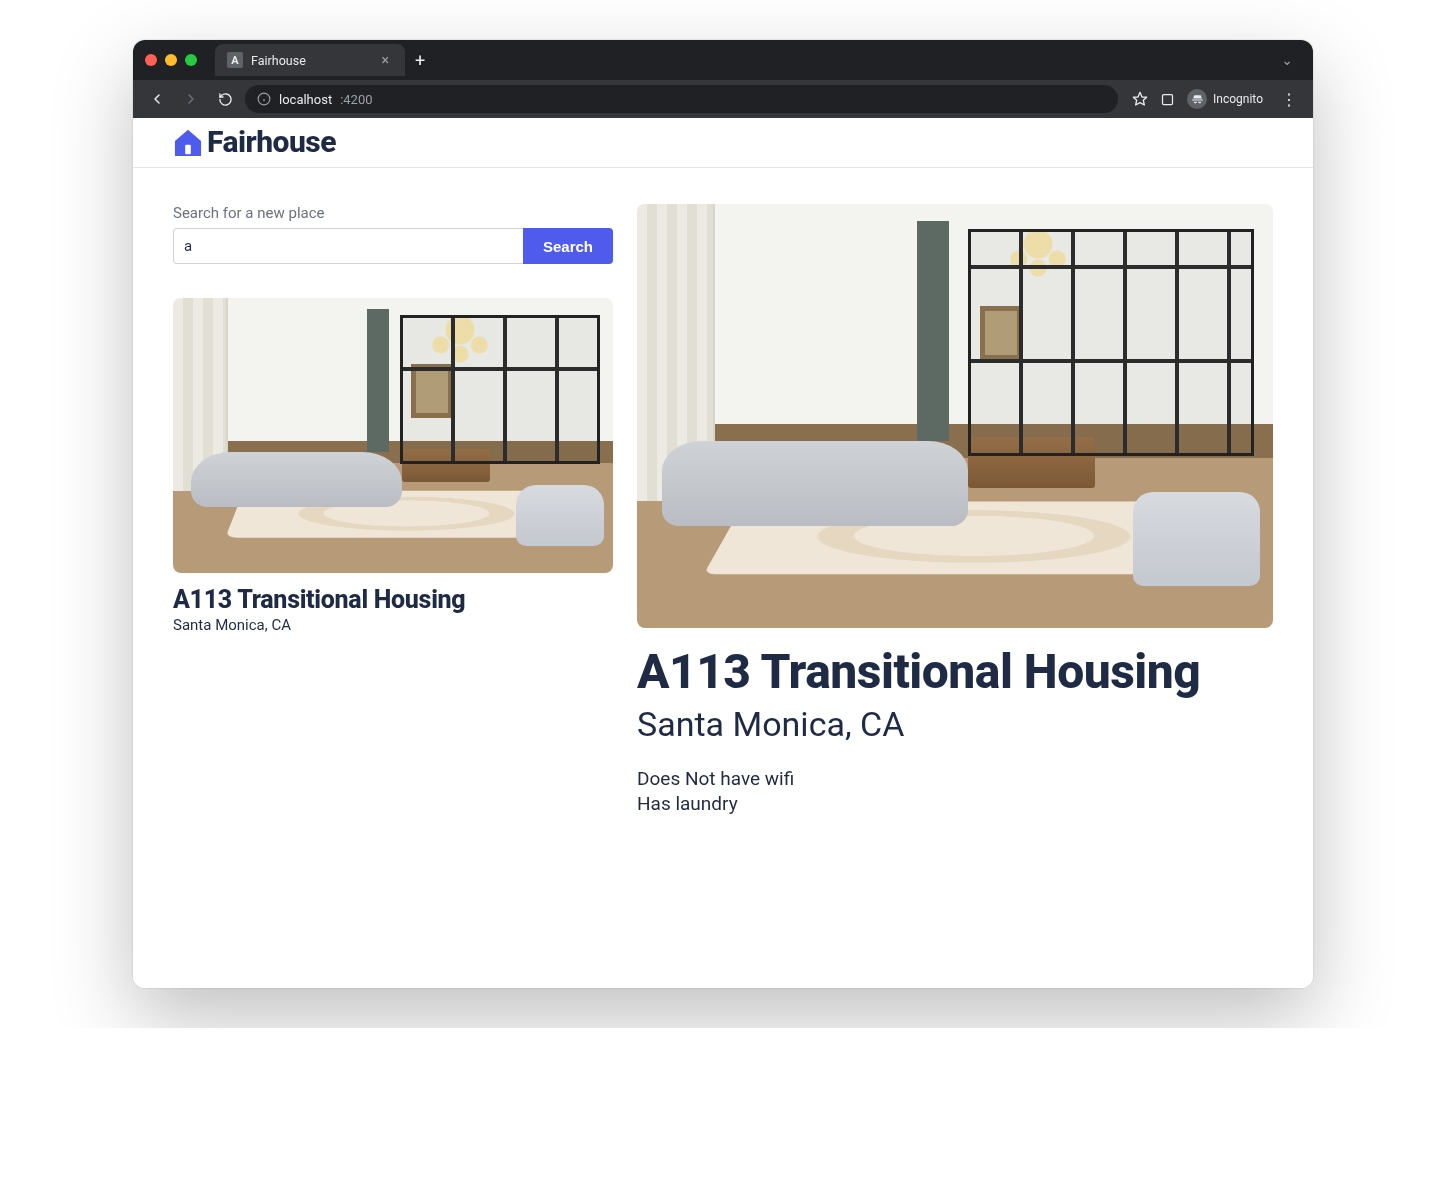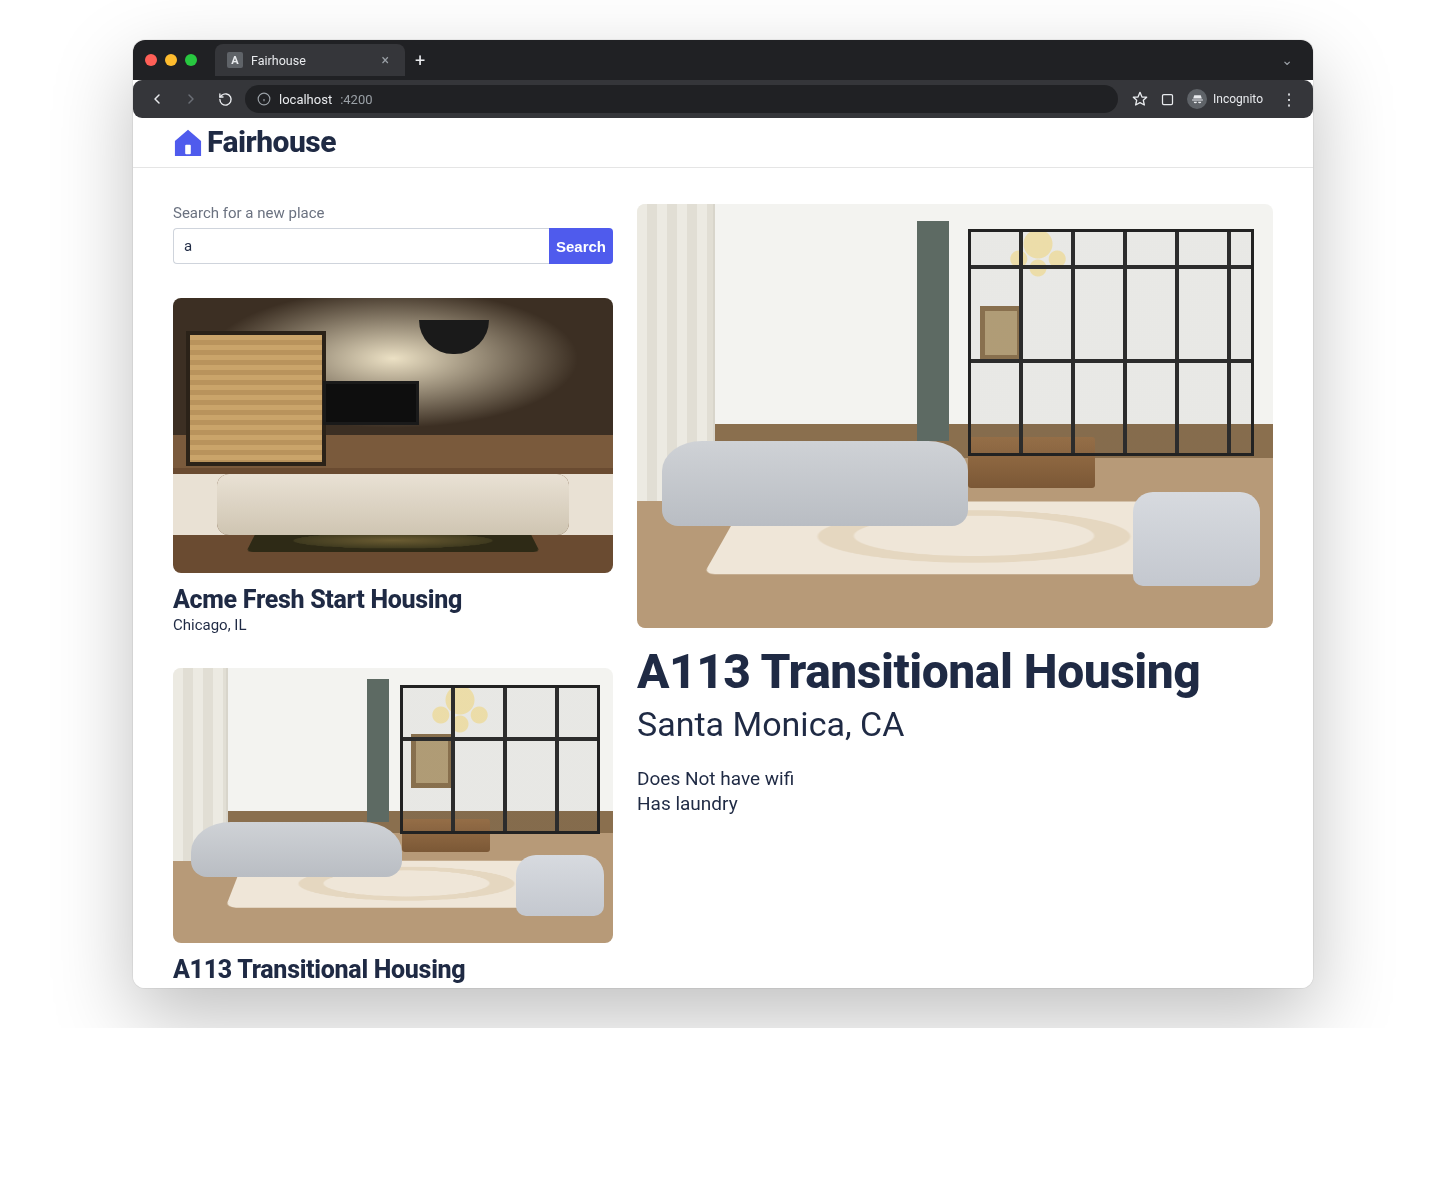--- a/index.html
+++ b/index.html
@@ -45,21 +45,21 @@
   .tab-title { flex: 1; white-space: nowrap; overflow: hidden; text-overflow: ellipsis; }
   .tab-close { color: #9aa0a6; font-size: 14px; cursor: pointer; padding: 2px 4px; }
   .newtab-btn {
     color: #e8eaed; font-size: 18px; padding: 4px 10px; cursor: pointer;
   }
   .titlebar-right { margin-left: auto; display: flex; align-items: center; gap: 10px; }
   .chevron-down { color: #9aa0a6; font-size: 14px; padding: 4px 8px; cursor: pointer; }
   
   .toolbar {
     background: #35363a; height: 38px; display: flex; align-items: center;
-    padding: 4px 10px; gap: 6px; border-radius: 9px;
+    padding: 4px 10px; gap: 6px;
   }
   .navbtn { color: #e8eaed; width: 28px; height: 28px; display: flex; align-items: center; justify-content: center; border-radius: 50%; cursor: pointer; }
   .navbtn.disabled { color: #6b6f76; cursor: default; }
   .addressbar {
     flex: 1; background: #202124; height: 28px; border-radius: 14px;
     display: flex; align-items: center; padding: 0 12px; gap: 8px;
     color: #e8eaed; font-size: 13px;
   }
   .addr-info-icon { color: #9aa0a6; font-size: 12px; display:flex; align-items:center; }
   .addr-host { color: #e8eaed; }
@@ -92,21 +92,21 @@
   .left-col { }
   .search-label { font-size: 15px; color: #6b7280; margin-bottom: 6px; }
   .search-row { display: flex; }
   .search-input {
     flex: 1; height: 36px; border: 1px solid #cfd4dc; border-right: none;
     border-radius: 4px 0 0 4px; padding: 0 10px; font-size: 15px;
     font-family: inherit; color: #1f2a44;
   }
   .search-btn {
     background: #4f5bed; color: #fff; border: none; height: 36px;
-    padding: 0 7px; border-radius: 0 4px 4px 0; font-size: 15px; font-weight: 600;
+    padding: 0 20px; border-radius: 0 4px 4px 0; font-size: 15px; font-weight: 600;
     cursor: pointer;
   }
   .listing-card { margin-top: 34px; cursor: pointer; }
   .card-img {
     width: 100%; aspect-ratio: 16/10; border-radius: 8px; overflow: hidden;
     background: #ddd; position: relative;
   }
   .card-title { font-size: 25px; font-weight: 800; color: #1f2a44; margin-top: 12px; letter-spacing: -0.3px; }
   .card-sub { font-size: 15px; color: #1f2a44; margin-top: 2px; }
   .right-col { }
@@ -295,29 +295,20 @@
 
     <main class="layout">
 
       <section class="left-col">
         <div class="search-label">Search for a new place</div>
         <div class="search-row">
           <input class="search-input" type="text" value="a" style="">
           <button class="search-btn">Search</button>
         </div>
 
-        <article class="listing-card">
-          <div class="card-img scene-warm">
-            <div class="rug"></div>
-              <div class="lamp"></div>
-              <div class="tv"></div>
-          </div>
-          <h2 class="card-title">Acme Fresh Start Housing</h2>
-          <div class="card-sub">Chicago, IL</div>
-        </article>
 
         <article class="listing-card">
           <div class="card-img scene-light">
             <div class="curtainR"></div>
               <div class="chandelier"></div>
               <div class="painting"></div>
             <div class="sideboard"></div>
               <div class="rug"></div>
               <div class="sofa"></div>
               <div class="armchair"></div>

